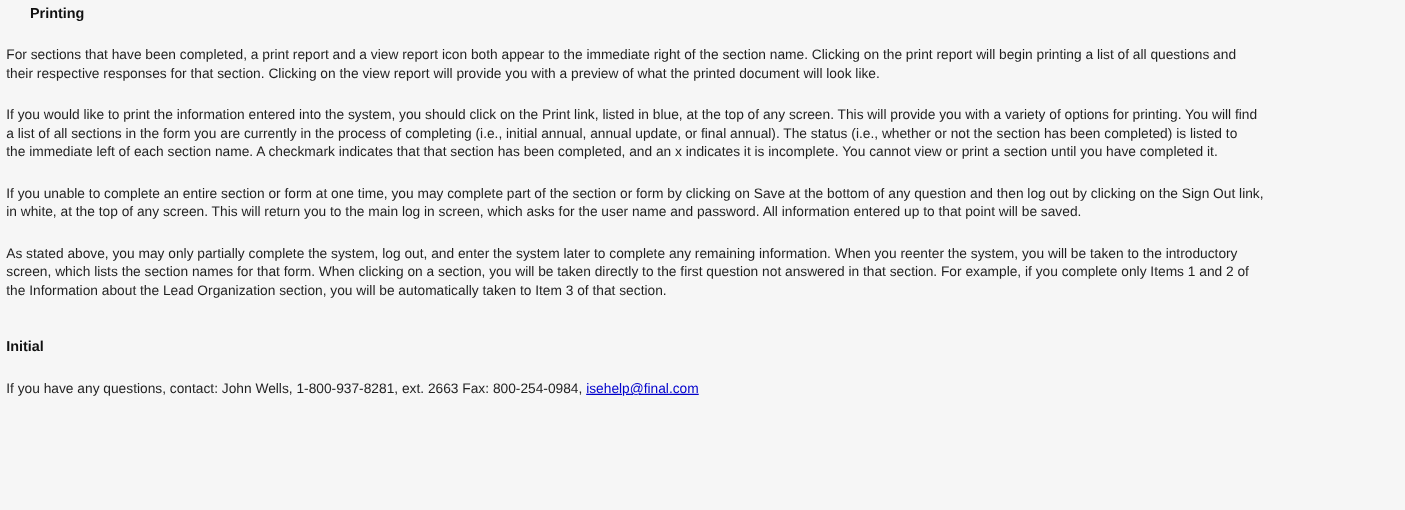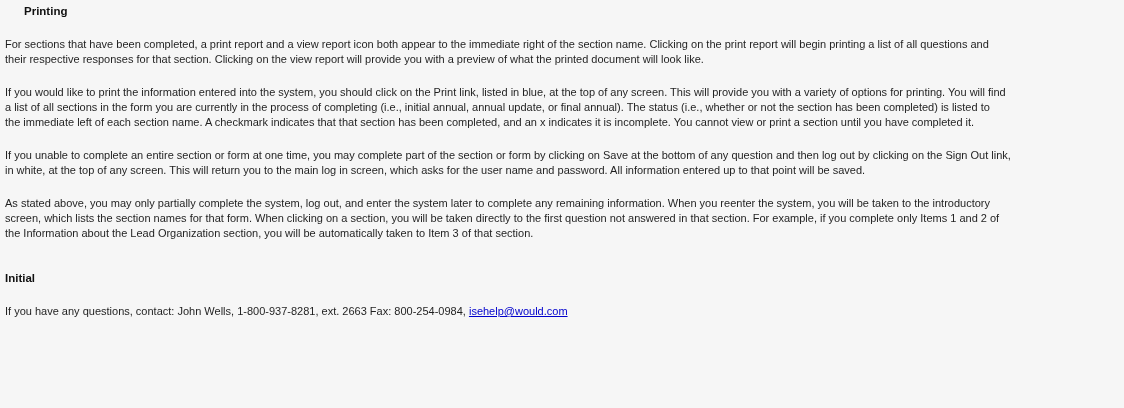--- a/index.html
+++ b/index.html
@@ -61,16 +61,16 @@
   <p class="para">If you unable to complete an entire section or form at one time, you may complete part of the section or form by clicking on Save at the bottom of any question and then log out by clicking on the Sign Out link,
 in white, at the top of any screen. This will return you to the main log in screen, which asks for the user name and password. All information entered up to that point will be saved.</p>
 
   <p class="para">As stated above, you may only partially complete the system, log out, and enter the system later to complete any remaining information. When you reenter the system, you will be taken to the introductory
 screen, which lists the section names for that form. When clicking on a section, you will be taken directly to the first question not answered in that section. For example, if you complete only Items 1 and 2 of
 the Information about the Lead Organization section, you will be automatically taken to Item 3 of that section.</p>
 
   <div class="section-heading">Initial</div>
 
   <p class="para inline">
-    <span>If you have any questions, contact: John Wells, 1-800-937-8281, ext. 2663 Fax: 800-254-0984, </span><a class="email-link">isehelp@would.com</a>
+    <span>If you have any questions, contact: John Wells, 1-800-937-8281, ext. 2663 Fax: 800-254-0984, </span><a class="email-link">isehelp@final.com</a>
   </p>
 
 </div>
 
 </body></html>

